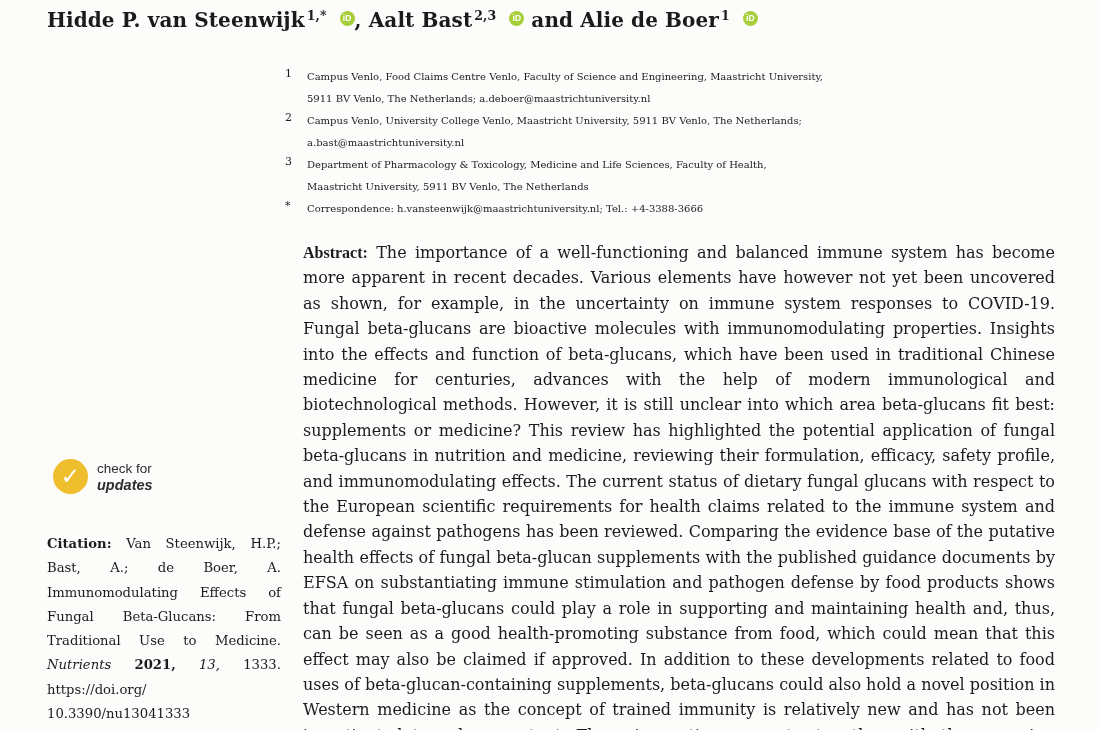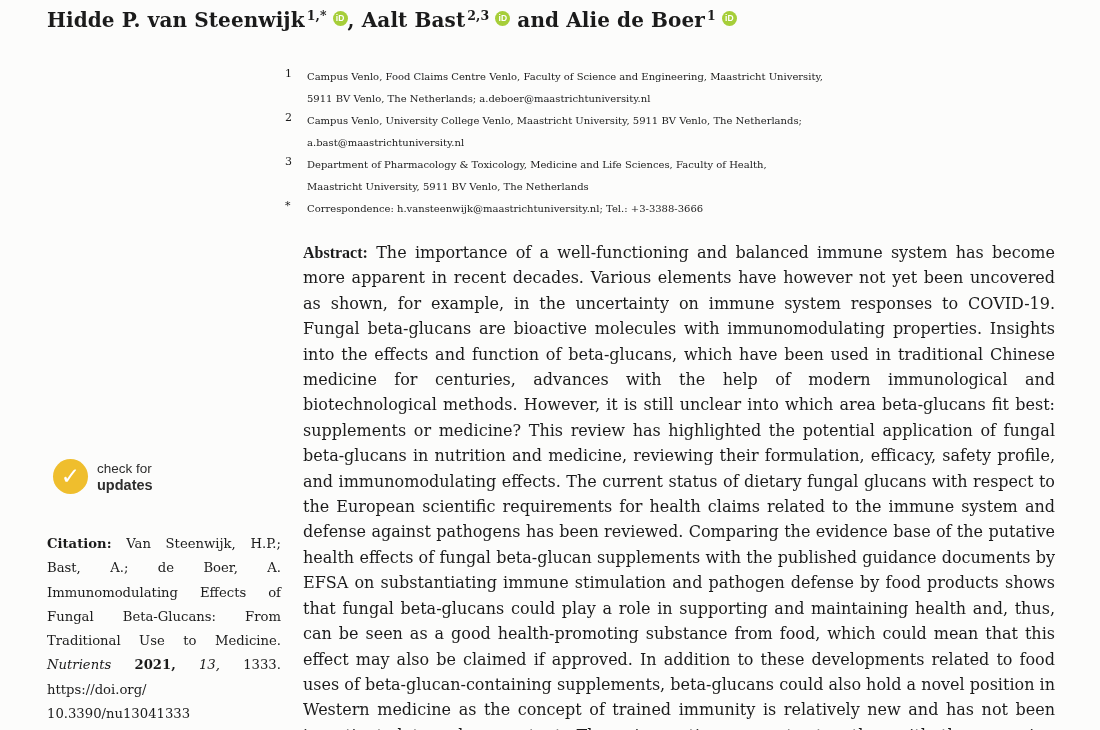--- a/index.html
+++ b/index.html
@@ -17,21 +17,21 @@
     position:absolute;left:47px;top:8px;width:1000px;
     font-size:20px;font-weight:bold;letter-spacing:.1px;
   }
   .author-sup{
     font-size:12.5px;font-weight:bold;vertical-align:7px;margin-left:2px;
   }
   .orcid{
     display:inline-block;width:15px;height:15px;border-radius:50%;
     background:#A6CE39;color:#ffffff;
     font:bold 8.5px "Liberation Sans", sans-serif;
-    line-height:15px;text-align:center;vertical-align:6px;margin-left:6px;
+    line-height:15px;text-align:center;vertical-align:6px;margin-left:13px;
   }
 
   
   .right-col{position:absolute;left:285px;top:66px;width:760px;}
   .aff-row{display:flex;align-items:flex-start;}
   .aff-marker{
     width:22px;flex:0 0 22px;font-size:11px;padding-top:1px;
     text-align:left;
   }
   .aff-text{
@@ -50,21 +50,21 @@
     display:flex;align-items:center;gap:9px;cursor:pointer;
     font-family:"Liberation Sans", sans-serif;color:#2e2e2e;
   }
   .check-circle{
     width:35px;height:35px;border-radius:50%;
     background:#EFBE2D;color:#ffffff;
     font-family:"DejaVu Sans", sans-serif;font-weight:bold;font-size:23px;
     line-height:35px;text-align:center;
   }
   .check-text div:first-child{font-size:13.5px;line-height:16px;}
-  .check-text div:last-child{font-size:14.5px;line-height:16px;font-weight:bold;}
+  .check-text div:last-child{font-size:14.5px;line-height:16px;font-weight:bold;font-style:italic;}
 
   .citation{
     position:absolute;left:47px;top:518px;width:234px;
     font-size:13.2px;line-height:24.3px;text-align:justify;
     overflow-wrap:break-word;
     margin-top:14px;
   }
   .citation .b{font-weight:bold;}
   .citation .i{font-style:italic;}
   .citation .doi{white-space:pre-line;}
@@ -92,21 +92,21 @@
       <div class="aff-text">Campus Venlo, University College Venlo, Maastricht University, 5911 BV Venlo, The Netherlands;
 a.bast@maastrichtuniversity.nl</div>
     </div>
     <div class="aff-row">
       <div class="aff-marker">3</div>
       <div class="aff-text">Department of Pharmacology &amp; Toxicology, Medicine and Life Sciences, Faculty of Health,
 Maastricht University, 5911 BV Venlo, The Netherlands</div>
     </div>
     <div class="aff-row">
       <div class="aff-marker">*</div>
-      <div class="aff-text">Correspondence: h.vansteenwijk@maastrichtuniversity.nl; Tel.: +3-3388-3666</div>
+      <div class="aff-text">Correspondence: h.vansteenwijk@maastrichtuniversity.nl; Tel.: +4-3388-3666</div>
     </div>
   </div>
 
   <div class="abstract"><span class="b">Abstract:</span> <span>The importance of a well-functioning and balanced immune system has become more apparent in recent decades. Various elements have however not yet been uncovered as shown, for example, in the uncertainty on immune system responses to COVID-19. Fungal beta-glucans are bioactive molecules with immunomodulating properties. Insights into the effects and function of beta-glucans, which have been used in traditional Chinese medicine for centuries, advances with the help of modern immunological and biotechnological methods. However, it is still unclear into which area beta-glucans fit best: supplements or medicine? This review has highlighted the potential application of fungal beta-glucans in nutrition and medicine, reviewing their formulation, efficacy, safety profile, and immunomodulating effects. The current status of dietary fungal glucans with respect to the European scientific requirements for health claims related to the immune system and defense against pathogens has been reviewed. Comparing the evidence base of the putative health effects of fungal beta-glucan supplements with the published guidance documents by EFSA on substantiating immune stimulation and pathogen defense by food products shows that fungal beta-glucans could play a role in supporting and maintaining health and, thus, can be seen as a good health-promoting substance from food, which could mean that this effect may also be claimed if approved. In addition to these developments related to food uses of beta-glucan-containing supplements, beta-glucans could also hold a novel position in Western medicine as the concept of trained immunity is relatively new and has not been investigated to a large extent. These innovative concepts, together with the emerging success of modern immunological and biotechnological methods, suggest that fungal glucans may play an important role both in medicine and in nutrition in the (near) future.</span></div>
 
   <div class="check-badge">
     <div class="check-circle">✓</div>
     <div class="check-text">
       <div>check for</div>
       <div>updates</div>

